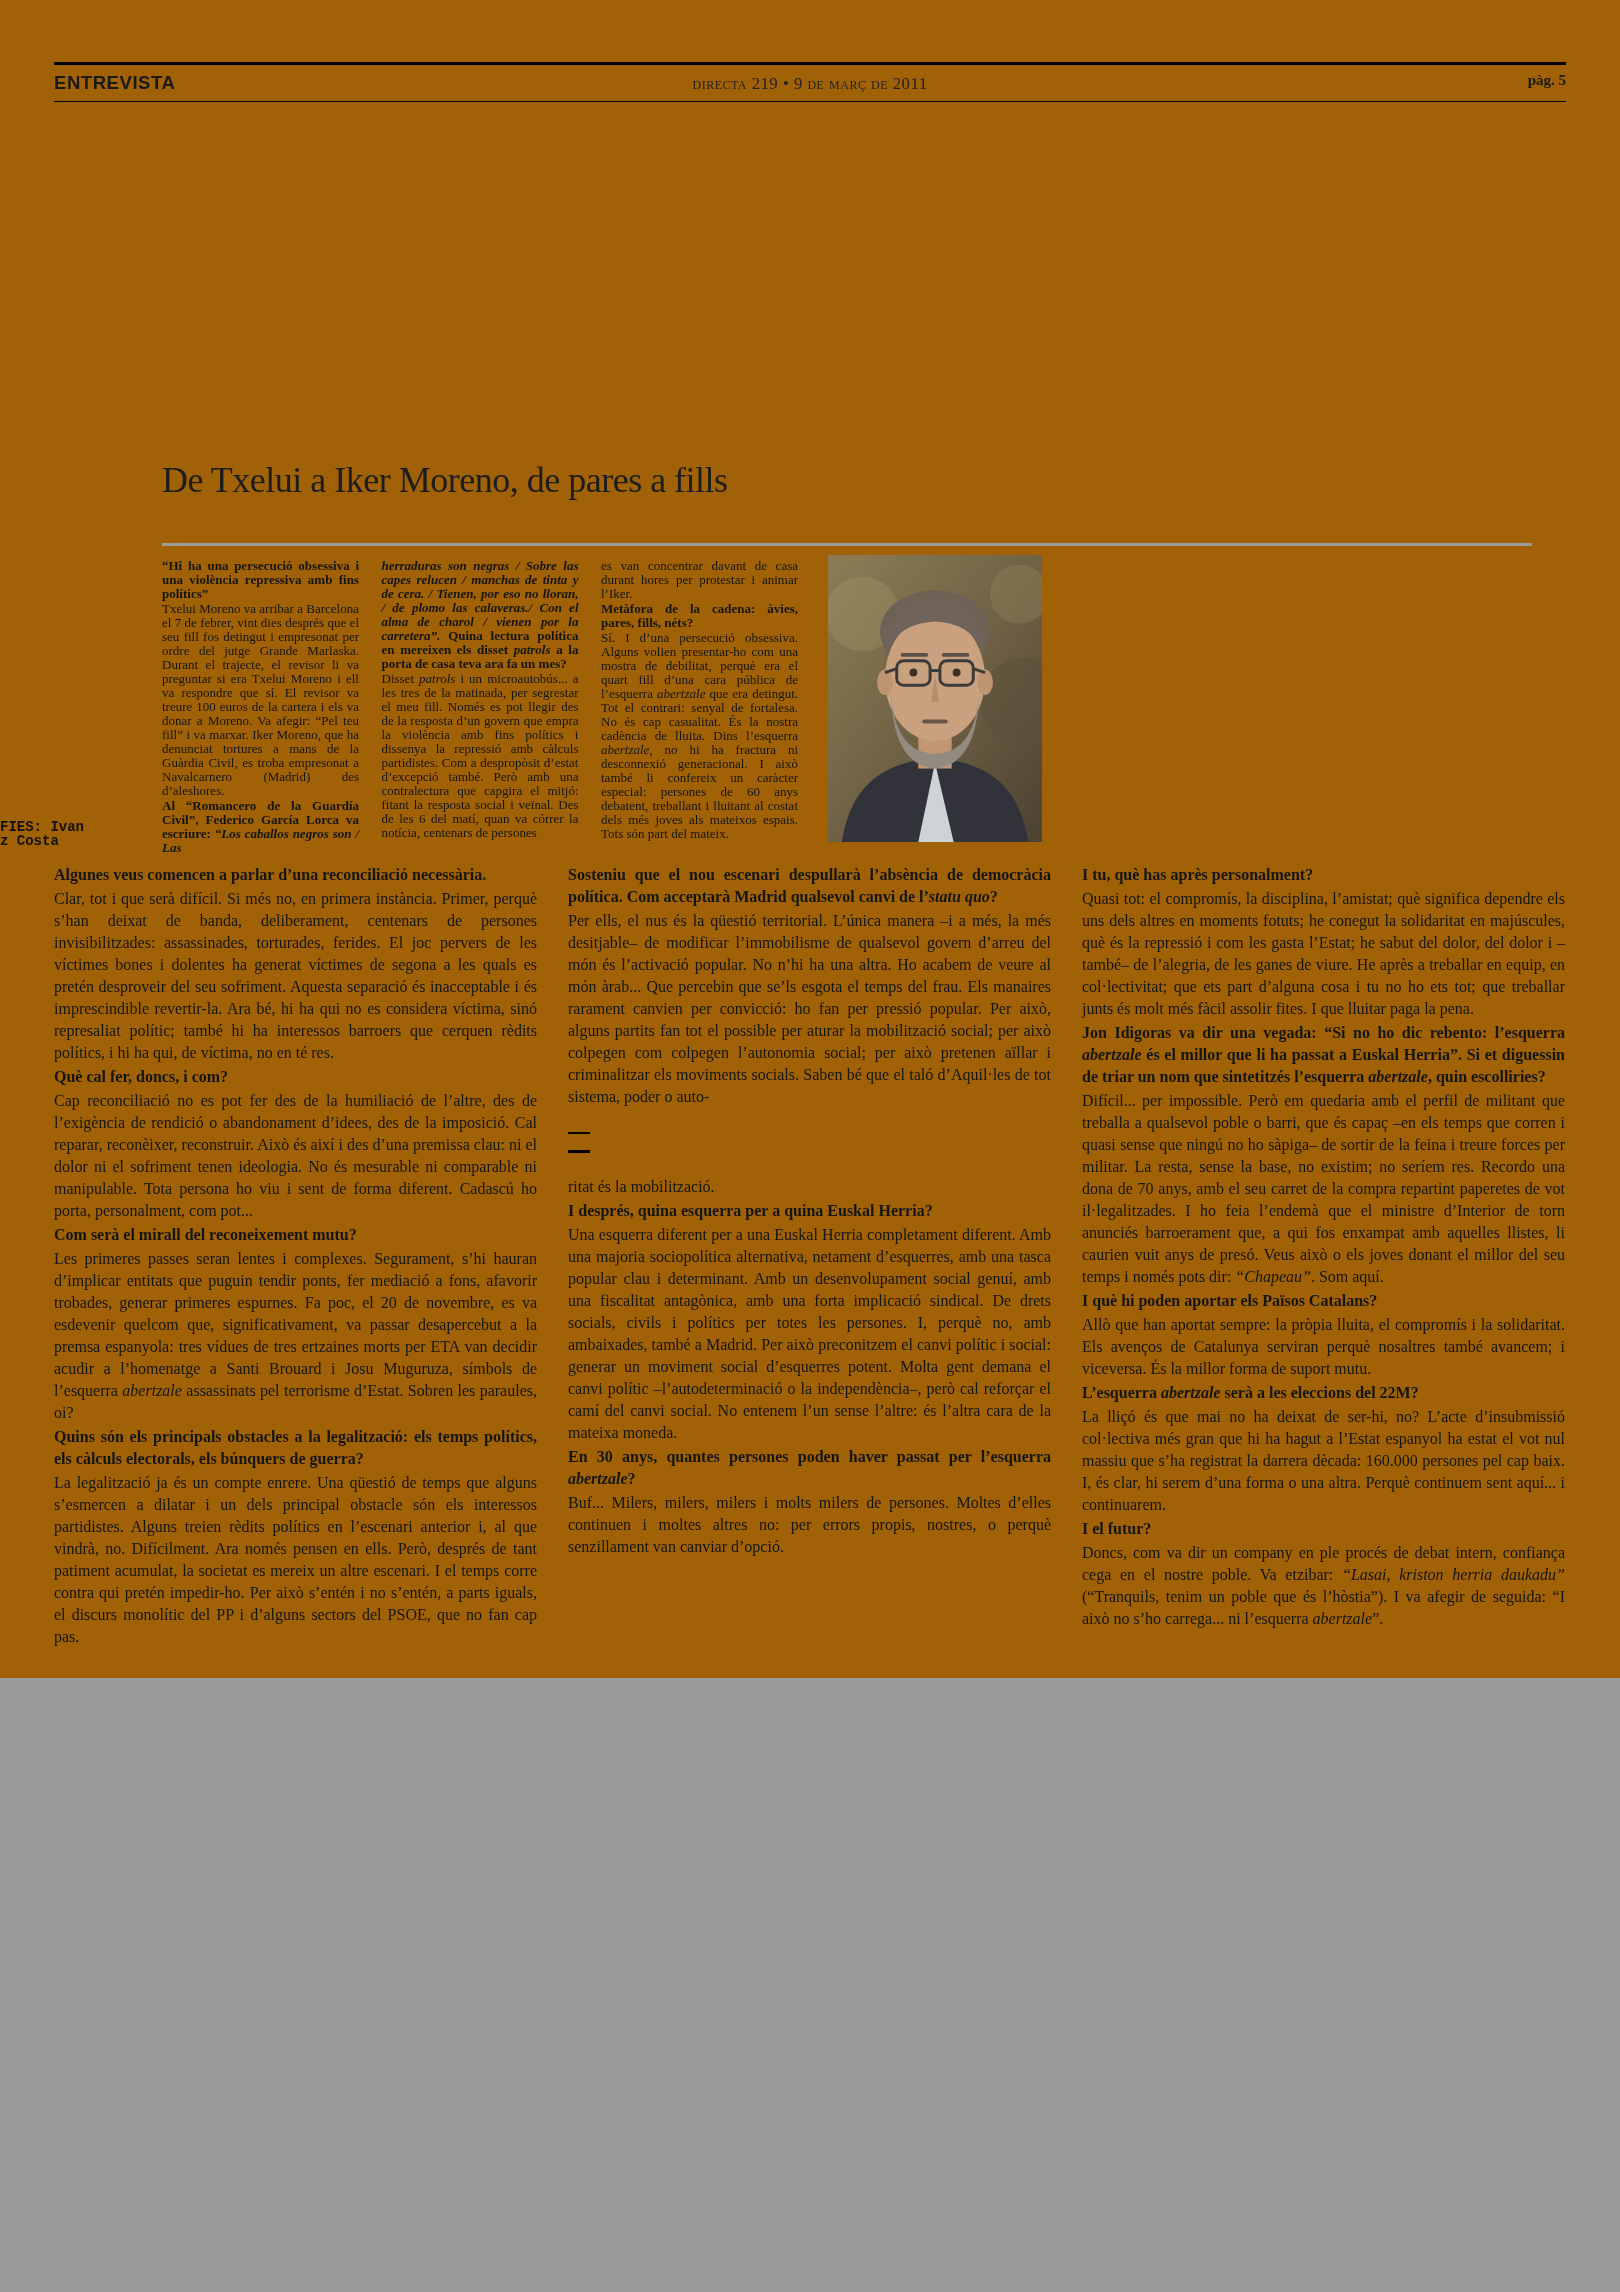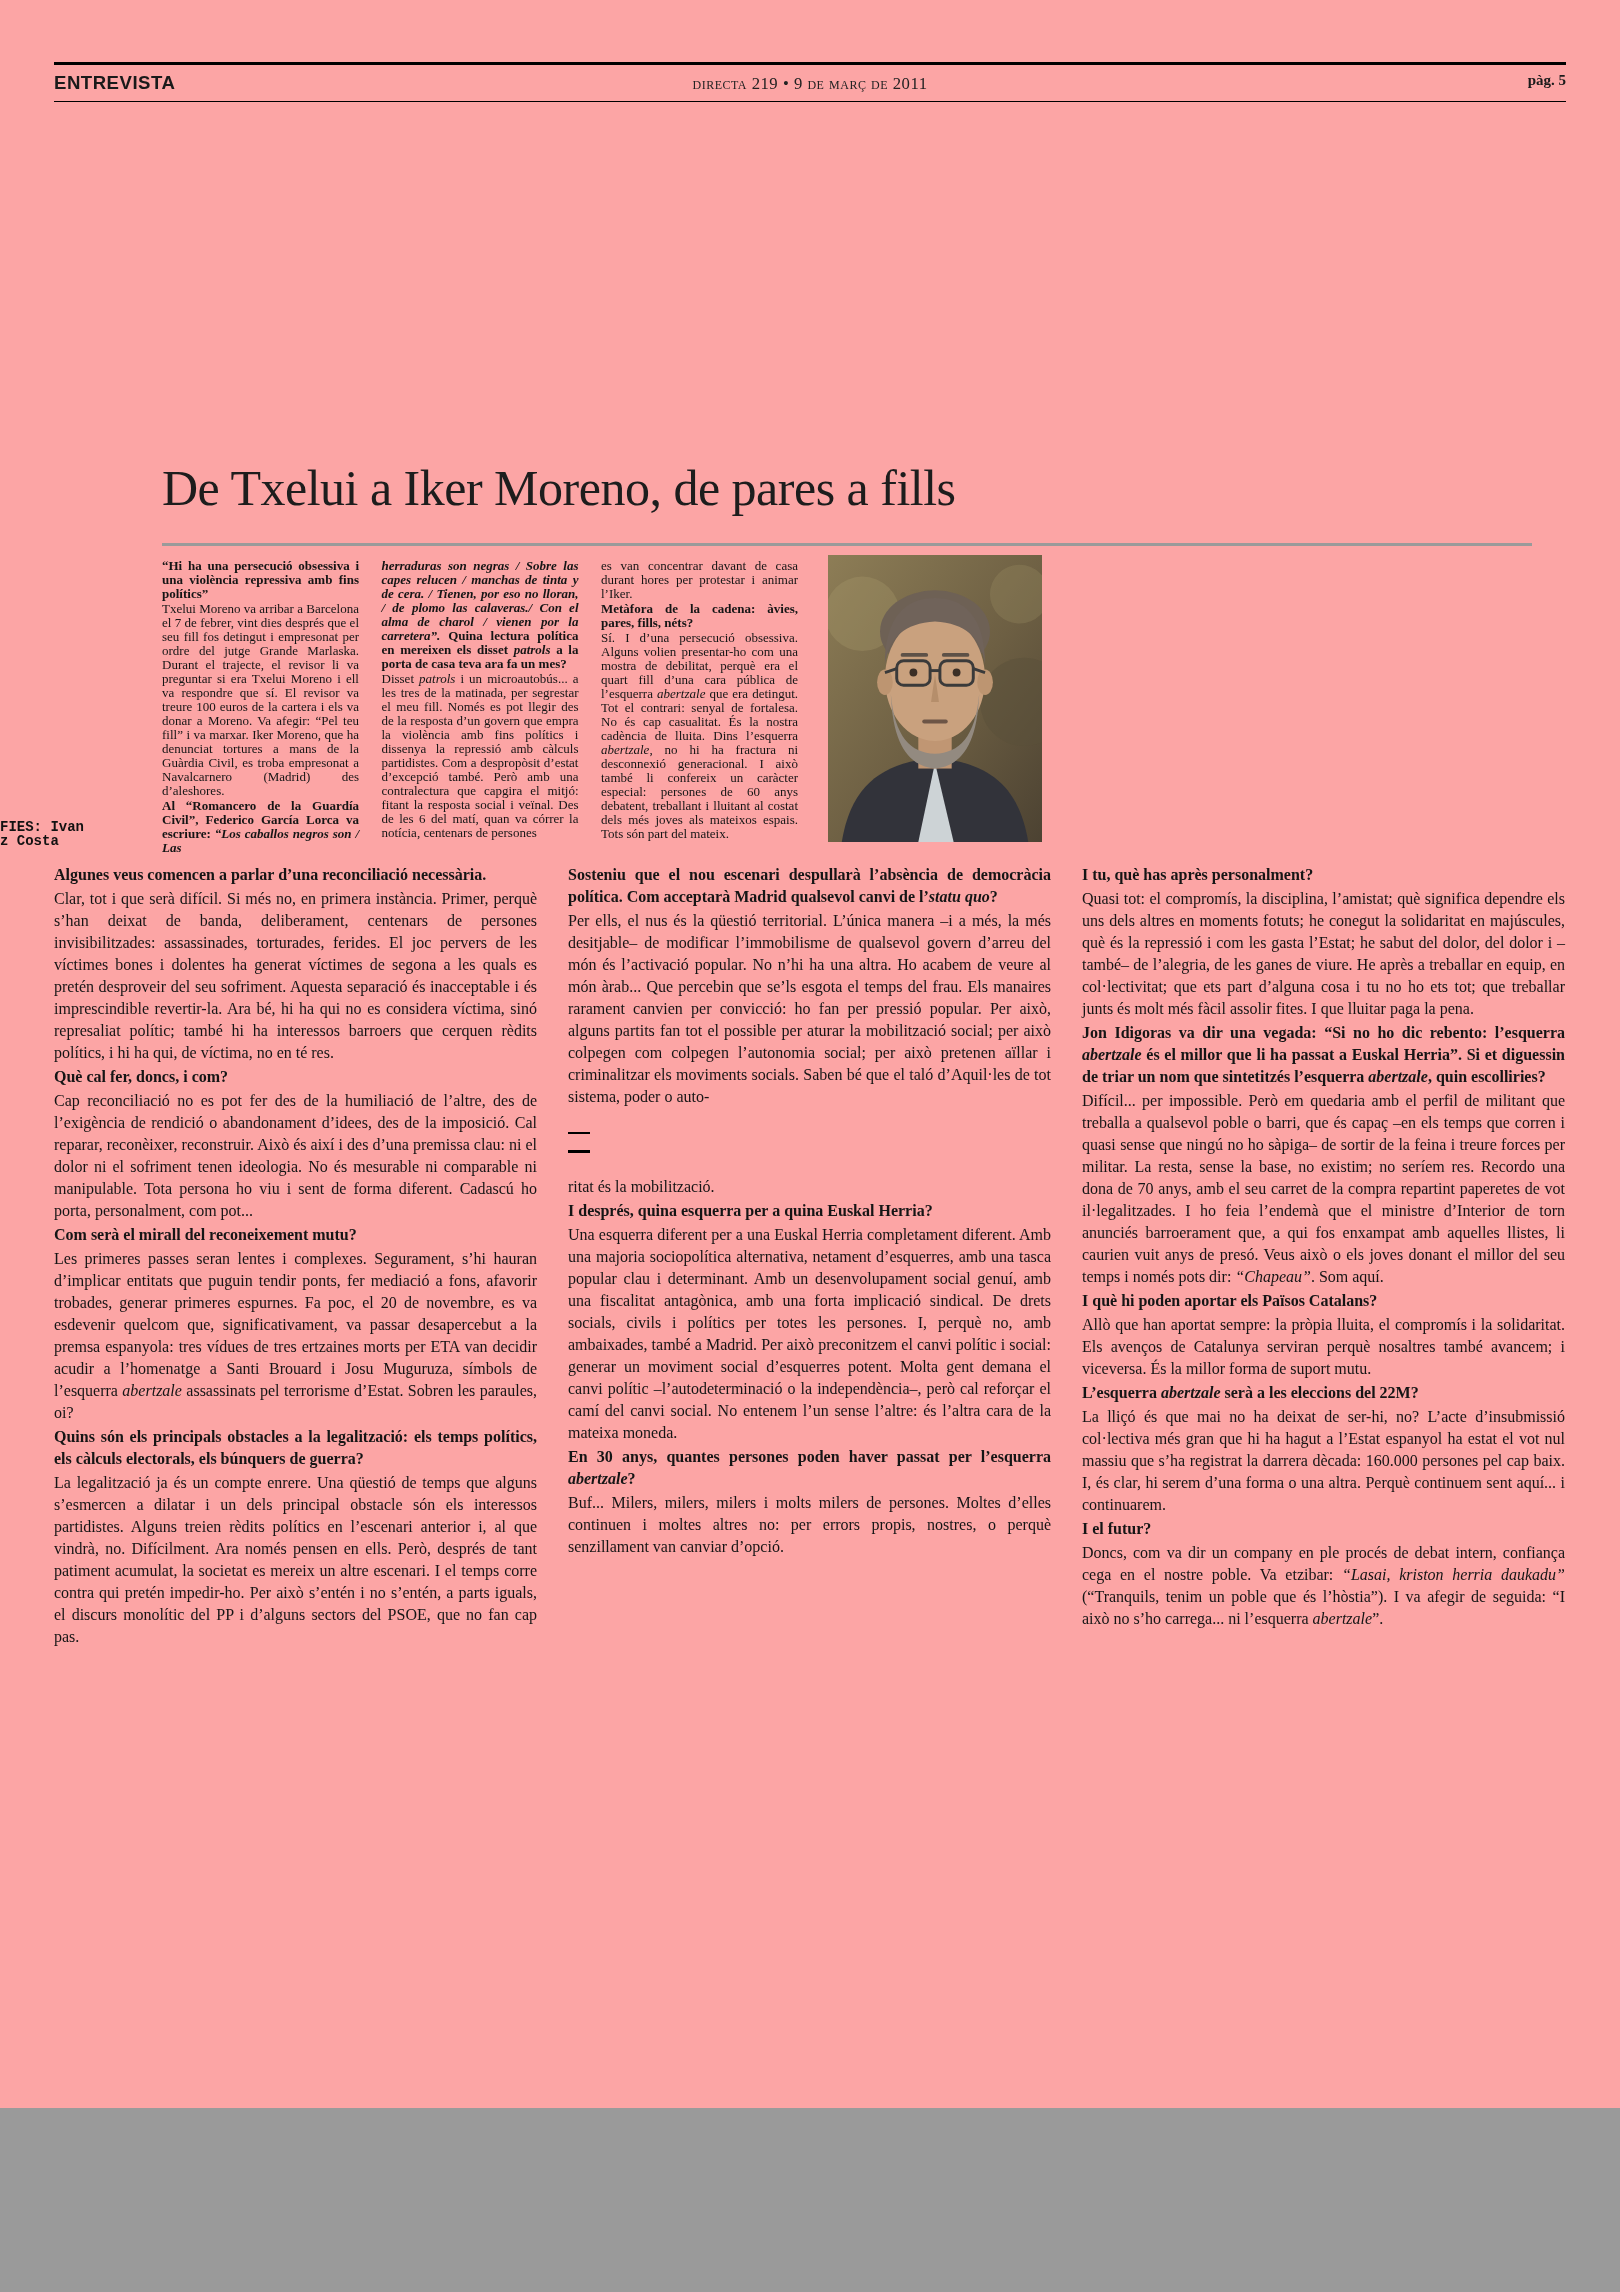--- a/index.html
+++ b/index.html
@@ -1,19 +1,19 @@
 <!DOCTYPE html>
 <html><head>
 <meta charset="utf-8">
 <style>
   * { margin:0; padding:0; box-sizing:border-box; }
   html,body { background:#9a9a9a; }
   .page {
-    position:relative; width:1620px; height:2108px; margin:0 auto;
-    background:#fca5a5; color:#1a1a1a;
+    position:relative; width:1620px; height:1678px; margin:0 auto;
+    background:#a16207; color:#1a1a1a;
     font-family:"Liberation Serif", serif; overflow:hidden;
   }
 
   
   .rule-top { position:absolute; left:54px; right:54px; top:62px; height:2.9px; background:#000; }
   .rule-mid { position:absolute; left:54px; right:54px; top:101px; height:1px; background:#000; }
   .header-row { position:absolute; left:54px; right:54px; top:69px; height:29px; }
   .section-label {
     position:absolute; left:0; top:2.9px;
     font-family:"Liberation Sans", sans-serif; font-weight:bold;
@@ -21,21 +21,21 @@
   }
   .issue-line {
     position:absolute; left:0; right:0; top:4.9px; text-align:center;
     font-size:16.7px; font-variant:small-caps; letter-spacing:0.5px; color:#222;
   }
   .page-num { position:absolute; right:0; top:2.9px; font-weight:bold; font-size:15px; }
 
   
   .headline {
     position:absolute; left:162px; top:459px; width:1274px;
-    font-size:50px; font-weight:normal; letter-spacing:-0.5px; color:#1d1d1d;
+    font-size:36px; font-weight:normal; letter-spacing:-0.5px; color:#1d1d1d;
     white-space:nowrap;
   }
   .headline-rule { position:absolute; left:162px; top:543px; width:1370px; height:2.9px; background:#9a9a9a; }
 
   
   .top-section {
     position:absolute; left:162px; top:559px; width:637px; height:294px;
     display:flex; gap:22.5px; overflow:hidden;
   }
   .top-col {

